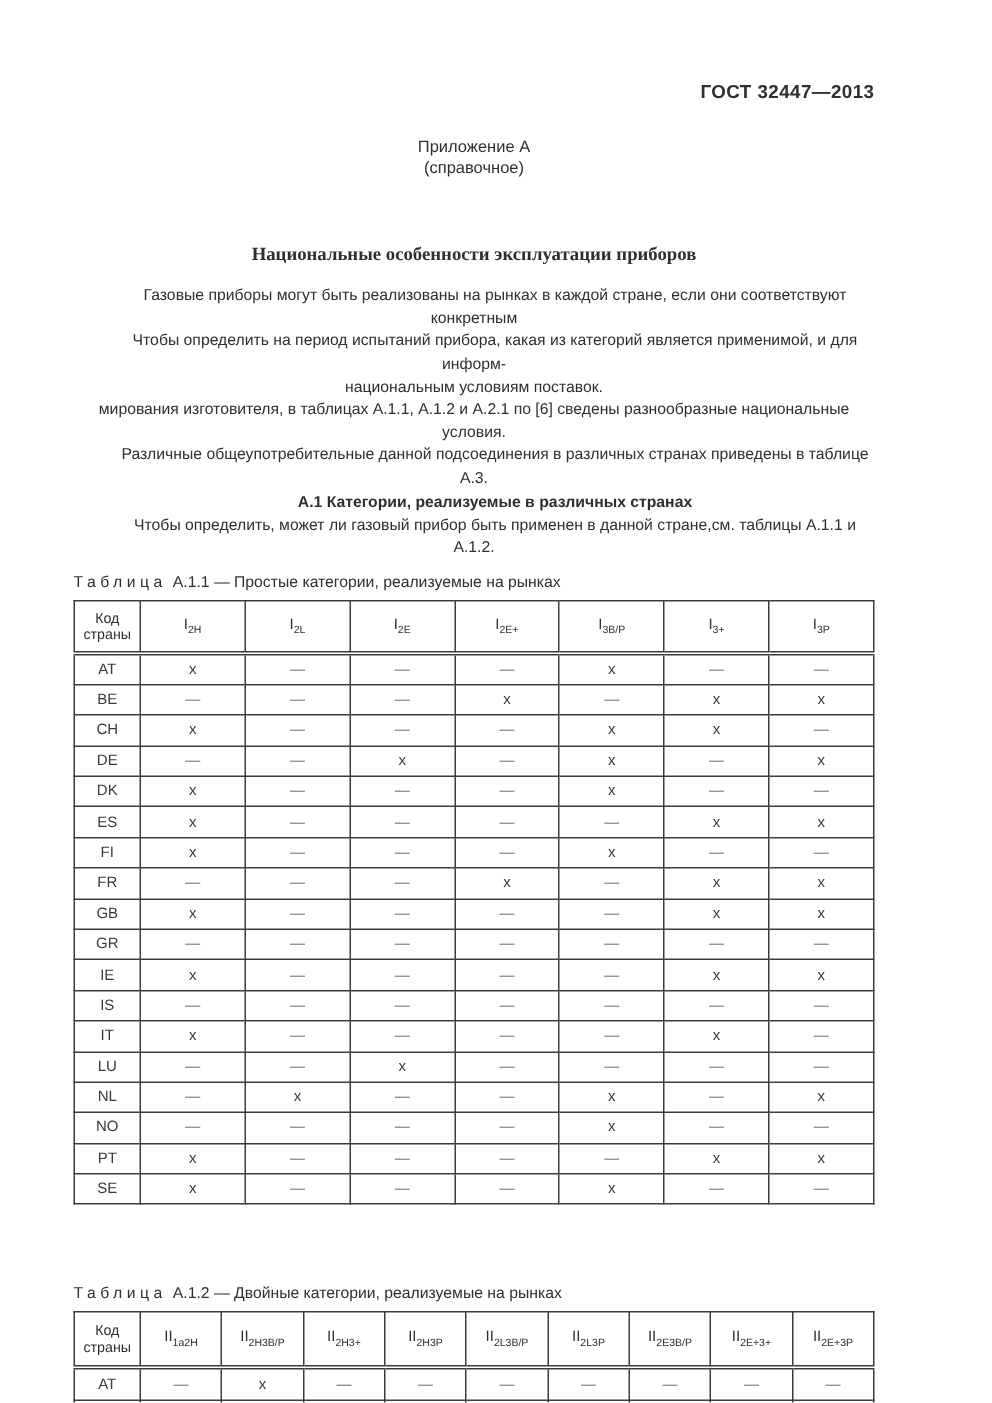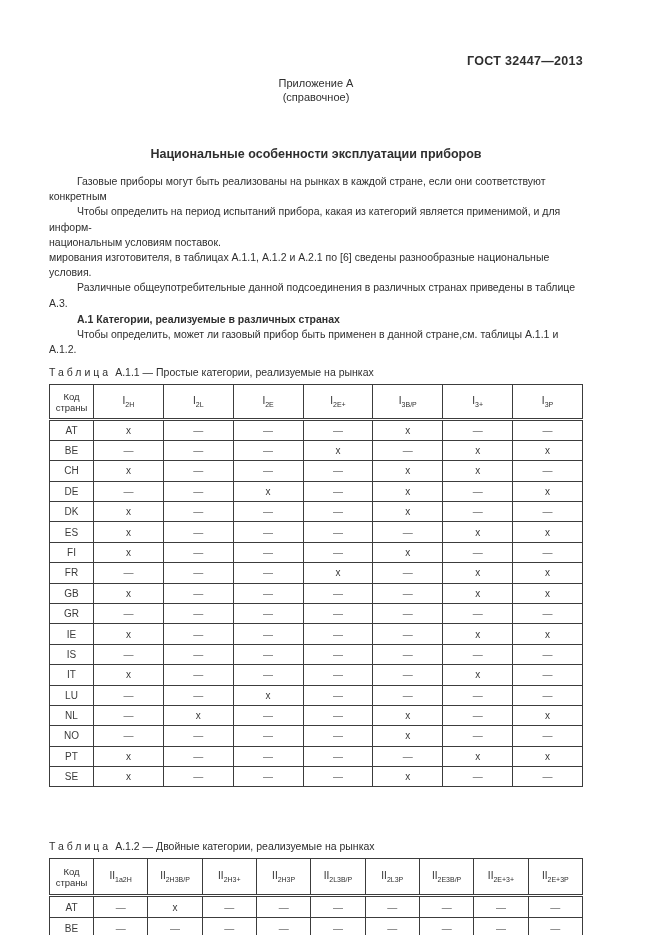--- a/index.html
+++ b/index.html
@@ -13,25 +13,25 @@
   .page { width: 661px; height: 732px; position: relative; background: #fff; }
   .content { padding: 0 78px 0 49px; }
 
   .std-header {
     padding-top: 54px;
     text-align: right;
     font-weight: bold;
     font-size: 12.5px;
     letter-spacing: 0.3px;
   }
-  .annex { text-align: center; margin-top: 9px; font-size: 11px; line-height: 13.5px; }
-  .doc-title { text-align: center; font-weight: bold; font-size: 12.5px; margin-top: 43px; }
+  .annex { text-align: center; margin-top: 24px; font-size: 11px; line-height: 13.5px; }
+  .doc-title { text-align: center; font-weight: bold; font-size: 12.5px; margin-top: 43px; font-family: Liberation Serif, serif; }
 
   .body-text { margin-top: 13px; font-size: 10.5px; line-height: 15.2px; }
-  .body-text .line { display: block; }
+  .body-text .line { display: block; text-align: center; }
   .body-text .indent { text-indent: 28px; }
   .section-title { font-weight: bold; margin-top: 1px; }
 
   .tcaption { font-size: 10.5px; margin-top: 9px; margin-bottom: 6px; }
   .tcaption .spaced { letter-spacing: 3px; margin-right: 4px; }
   .tcaption2 { margin-top: 53px; }
 
   table.gost {
     border-collapse: collapse;
     width: 534px;

